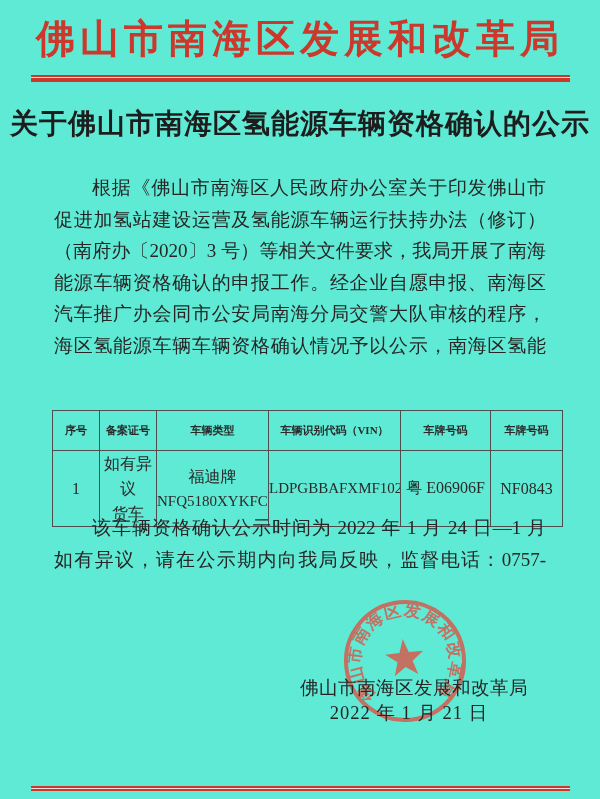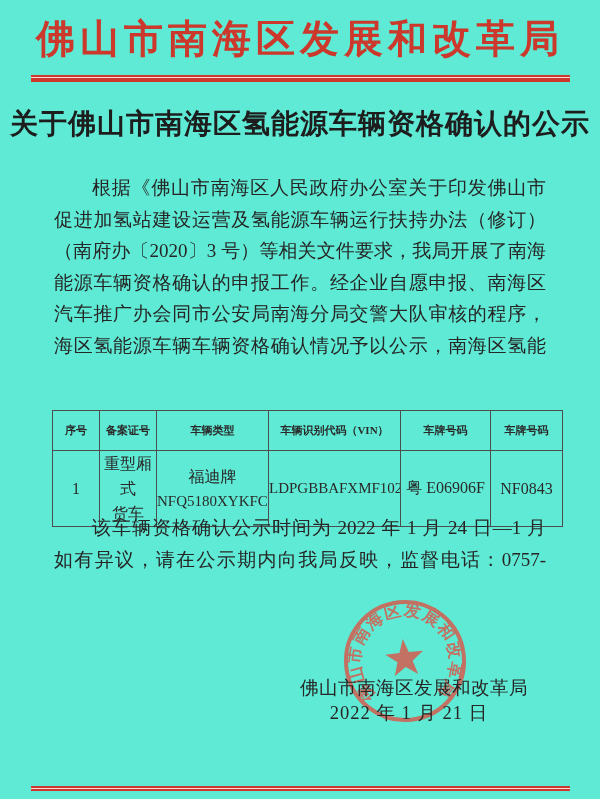--- a/index.html
+++ b/index.html
@@ -118,21 +118,21 @@
       <th>序号</th>
       <th>备案证号</th>
       <th>车辆类型</th>
       <th>车辆识别代码（VIN）</th>
       <th>车牌号码</th>
       <th>车牌号码</th>
     </tr>
     <tr>
       <td>1</td>
       <td class="cell-2line">
-        <div>重型厢式</div>
+        <div>如有异议</div>
         <div>货车</div>
       </td>
       <td class="cell-2line">
         <div>福迪牌</div>
         <div class="latin">NFQ5180XYKFCEV</div>
       </td>
       <td class="latin">LDPGBBAFXMF102023</td>
       <td>粤 E06906F</td>
       <td>NF0843</td>
     </tr>

